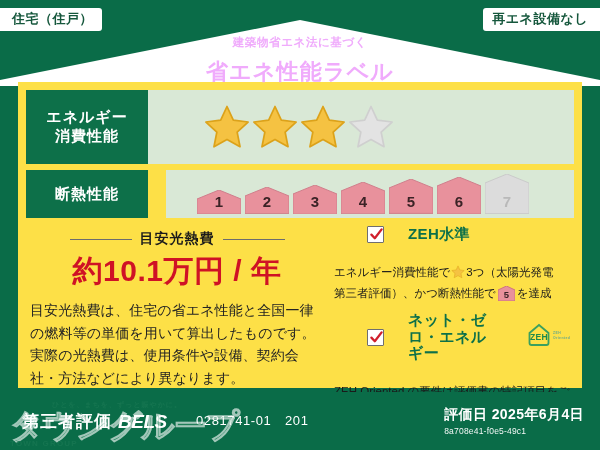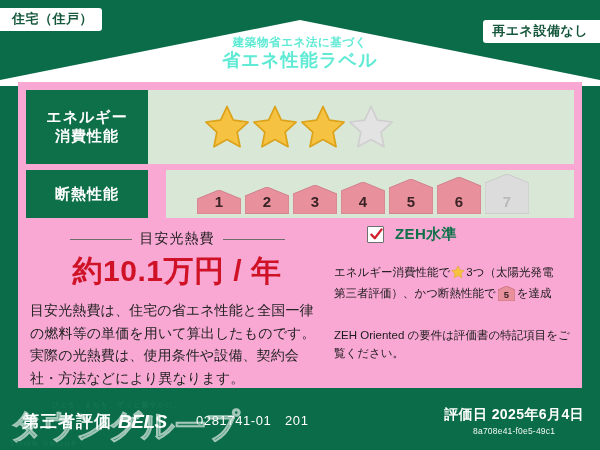--- a/index.html
+++ b/index.html
@@ -15,46 +15,46 @@
 
   
   .corner-tag{
     position:absolute; top:8px;
     background:#ffffff; color:#15573c;
     font-weight:bold; font-size:13px; letter-spacing:.5px;
     padding:4px 9px 5px 9px; line-height:1.1;
     white-space:nowrap; z-index:6;
   }
   .corner-tag.left{ left:0; border-radius:0 3px 3px 0; padding-left:12px;}
-  .corner-tag.right{ right:0; border-radius:3px 0 0 3px; padding-right:12px;margin-top:12px;}
+  .corner-tag.right{ right:0; border-radius:3px 0 0 3px; padding-right:12px;}
 
   
   .roof{
     position:absolute; left:0; top:20px; width:600px; height:62px;
     z-index:1;
   }
   .roof svg{display:block;}
 
   .roof-title-wrap{
     position:absolute; top:36px; left:0; width:600px;
-    text-align:center; z-index:4; color:#5eead4;
+    text-align:center; z-index:4; color:#f0abfc;
   }
   .roof-sub{
     font-size:11.5px; font-weight:bold; letter-spacing:.6px;
     line-height:1.1;
   }
   .roof-main{
-    font-size:18px; font-weight:bold; letter-spacing:1.2px;
-    margin-top:1px; line-height:1.15;
+    font-size:22px; font-weight:bold; letter-spacing:1.2px;
+    margin-top:10px; line-height:1.15;
   }
 
   
   .body-panel{
     position:absolute; left:18px; top:82px; width:564px; height:306px;
-    background:#f9a8d4; z-index:3;
+    background:#fde047; z-index:3;
   }
 
   
   .perf-row{
     display:flex; align-items:stretch;
     margin:0 8px; height:74px;
   }
   .perf-row.first{ margin-top:8px; }
   .perf-row.second{ margin-top:6px; height:48px;gap:18px; }
 
@@ -94,40 +94,40 @@
 
   
   .lower{
     display:flex; margin:8px 10px 0 10px; height:162px;
   }
   .lower-left{ width:298px; flex:0 0 298px; }
   .lower-right{ flex:1; padding-left:8px; }
 
   .cost-head{
     display:flex; align-items:center; justify-content:center;
-    gap:8px; color:#1b1b1b; font-weight:normal; font-size:14px;
+    gap:8px; color:#1b1b1b; font-weight:bold; font-size:14px;
     letter-spacing:1px; margin-top:4px;
   }
   .cost-head .rule{
     height:1px; background:#6d6d6d; flex:1; max-width:62px;
   }
   .cost-value{
     text-align:center; color:#cf1225;
     font-weight:bold; font-size:30px; letter-spacing:.5px;
     margin-top:6px; line-height:1.1;
   }
   .cost-note{
     margin-top:12px; font-size:14px; color:#232323;
     line-height:1.62; letter-spacing:.1px;
     padding:0 2px;
   }
 
   .zeh-block{ margin-bottom:6px; }
   .zeh-title{
-    display:flex; align-items:center; gap:11px;
+    display:flex; align-items:center; gap:24px;
     color:#0d7049; font-weight:bold; font-size:15px;
     letter-spacing:.4px; line-height:1.1;padding-left:33px;
   }
   .chk{
     width:17px; height:17px; flex:0 0 17px;
     border:1.4px solid #6f6f6f; background:#fff;
     position:relative; border-radius:1px;
   }
   .chk svg{ position:absolute; left:1px; top:0px; }
   .zeh-desc{
@@ -159,21 +159,21 @@
     color:#ffffff; font-weight:bold; font-size:19px;
     font-style:italic; letter-spacing:-.5px;
   }
   .cert-id{
     position:absolute; left:196px; top:50%; transform:translateY(-50%);
     color:#ffffff; font-size:13px; letter-spacing:.6px;
     white-space:nowrap;
   }
   .eval{
     position:absolute; right:16px; top:50%; transform:translateY(-50%);
-    text-align:center; color:#ffffff;margin-left:44px;
+    text-align:left; color:#ffffff;margin-left:44px;
   }
   .eval-date{ font-size:14px; font-weight:bold; letter-spacing:.4px; }
   .eval-hash{ font-size:8.5px; letter-spacing:.2px; margin-top:2px; opacity:.95;}
 
   
   .watermark{
     position:absolute; left:10px; bottom:2px;
     z-index:9; pointer-events:none; opacity:.62;
   }
   .wm-top{
@@ -314,20 +314,36 @@
                   <polygon points="12,1.6 15.2,8.5 22.6,9.4 17.1,14.5 18.6,21.9 12,18.2 5.4,21.9 6.9,14.5 1.4,9.4 8.8,8.5" fill="#f5c242" stroke="#e0a91f" stroke-width="1"></polygon>
                 </svg></span><span>3つ（太陽光発電</span><br>
             <span>第三者評価）、かつ断熱性能で</span><span class="inline-grade"><svg width="17" height="15" viewBox="0 0 17 15">
                   <polygon points="8.5,0 17,4 17,15 0,15 0,4" fill="#e8919c" stroke="#cf7381" stroke-width="1"></polygon>
                   <text x="8.5" y="12.3" font-size="9.5" font-weight="bold" text-anchor="middle" fill="#3b2326" font-family="Liberation Sans, sans-serif">5</text>
                 </svg></span><span>を達成</span>
           </div>
         </div>
 
         <div class="zeh-block">
+          <div class="zeh-title">
+            <span class="chk">
+              <svg width="15" height="15" viewBox="0 0 15 15">
+                <path d="M2.4 7.6 L5.8 11.2 L12.6 2.4" fill="none" stroke="#d01f2c" stroke-width="2.3" stroke-linecap="round" stroke-linejoin="round"></path>
+              </svg>
+            </span>
+            <span>ネット・ゼロ・エネルギー</span>
+            <span class="zeh-logo">
+              <svg width="46" height="26" viewBox="0 0 46 26">
+                <path d="M3.5 11 L13 3 L22.5 11 L22.5 21 Q22.5 23 20.5 23 L5.5 23 Q3.5 23 3.5 21 Z" fill="none" stroke="#3aa05f" stroke-width="1.8"></path>
+                <text x="13" y="18" font-size="8.5" font-weight="bold" text-anchor="middle" fill="#1f8a4c" font-family="Liberation Sans, sans-serif">ZEH</text>
+                <text x="27" y="12" font-size="3.4" fill="#6aa98a" font-family="Liberation Sans, sans-serif">ZEH</text>
+                <text x="27" y="17" font-size="3.4" fill="#6aa98a" font-family="Liberation Sans, sans-serif">Oriented</text>
+              </svg>
+            </span>
+          </div>
           <div class="zeh-desc">ZEH Oriented の要件は評価書の特記項目をご覧ください。</div>
         </div>
 
       </div>
     </div>
   </div>
 
   <div class="footer">
     <div class="footer-inner">
       <div class="bels">

